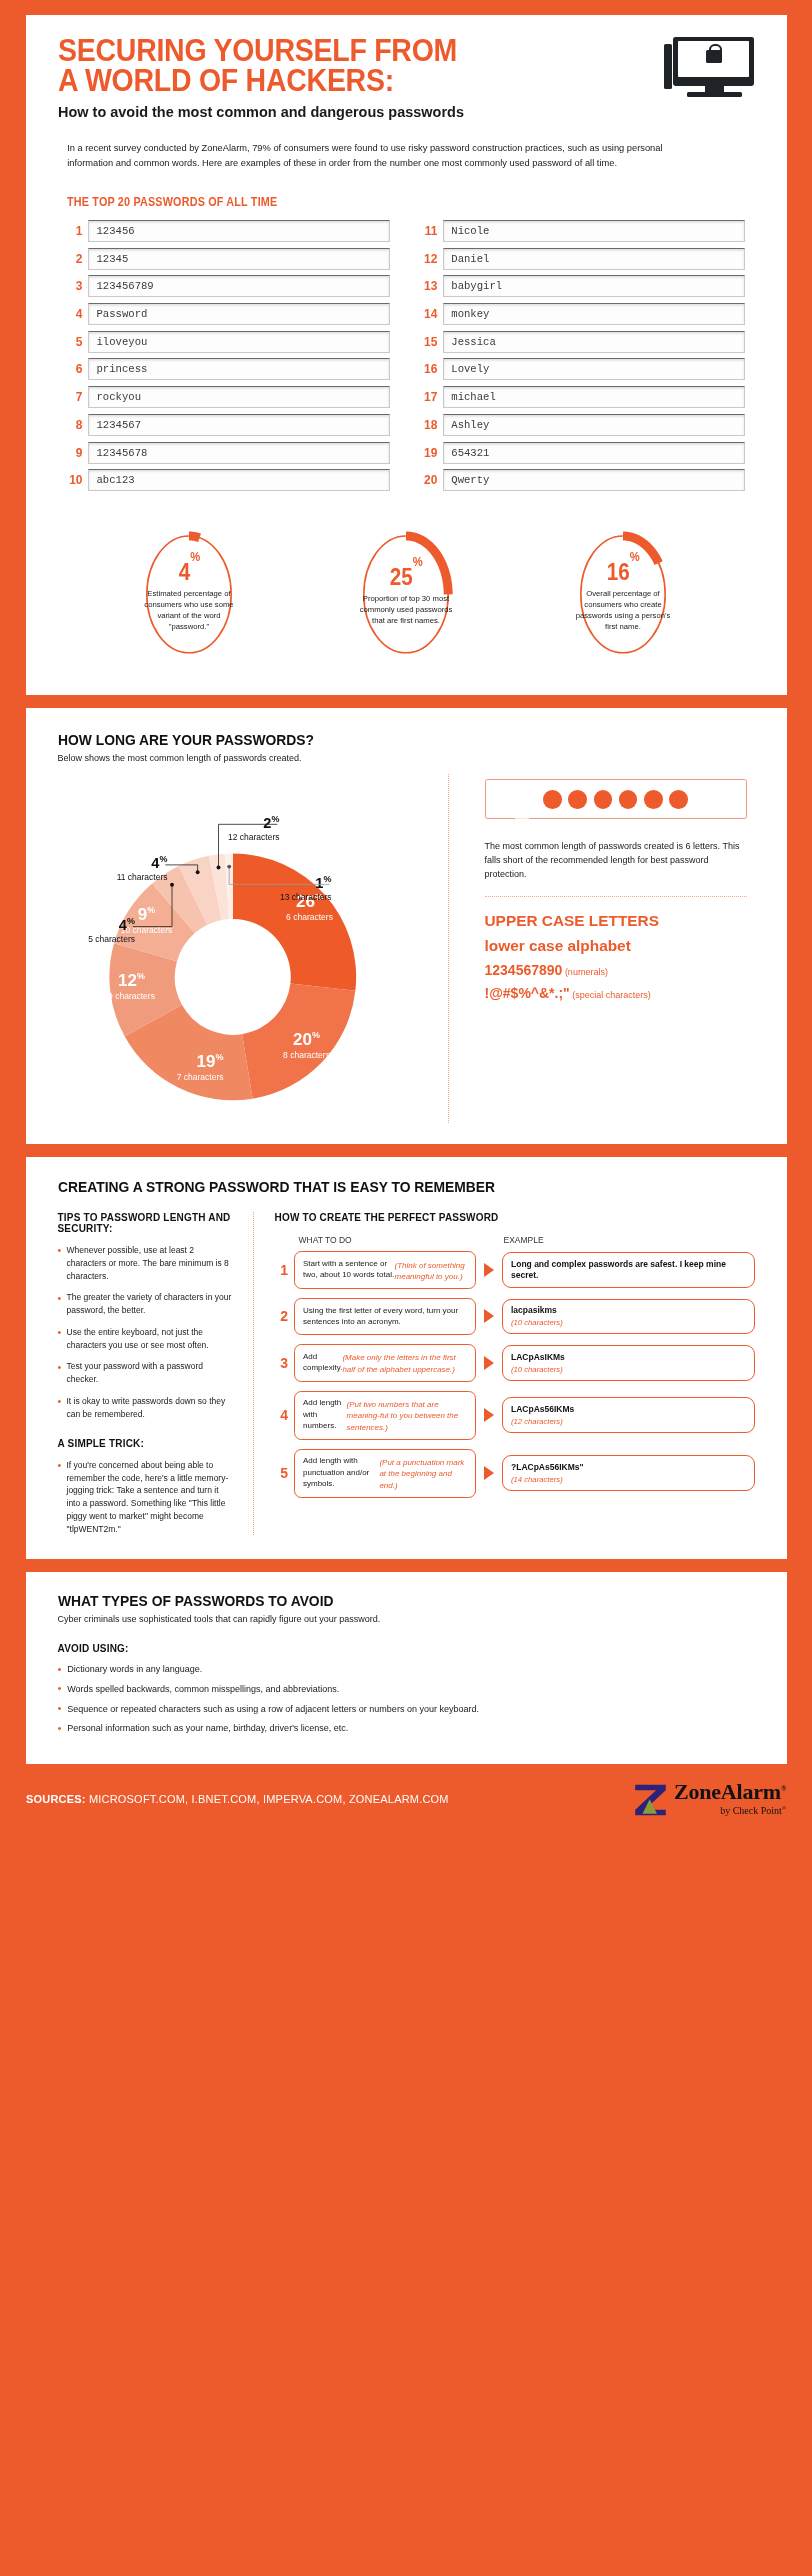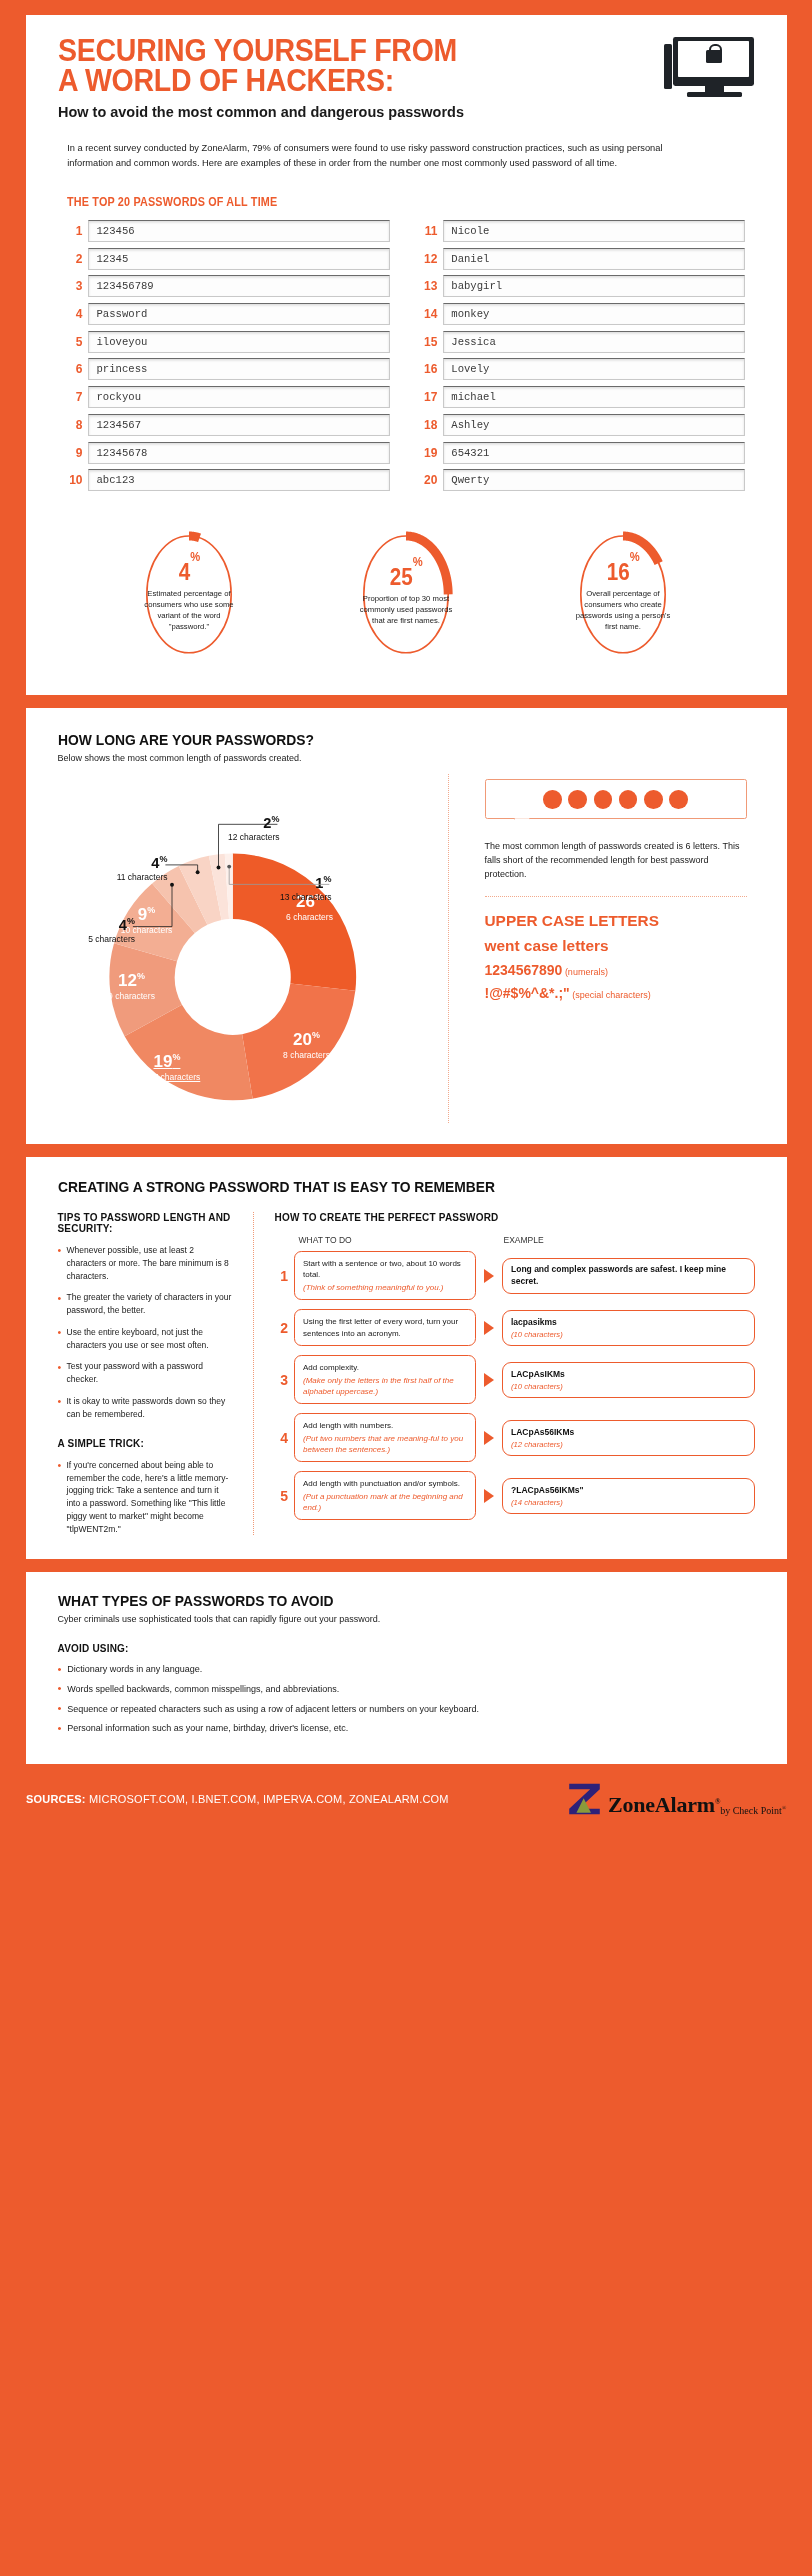--- a/index.html
+++ b/index.html
@@ -205,21 +205,21 @@
   .steps-hdr .h2c { flex: 1; padding-left: 28px; }
 
   .step { display: flex; align-items: center; margin-bottom: 9px; }
   .step-num {
     width: 19.5px; flex: none; color: #ED5B2D; font-weight: bold; font-size: 14px;
     font-family: "Liberation Sans Narrow","Liberation Sans",sans-serif; text-align: center;
   }
   .step-box {
     width: 182px; min-height: 37px; border: 1.5px solid #ED5B2D; border-radius: 7.3px;
     padding: 5.7px 8px; font-size: 8px; line-height: 1.42; color: #1a1a1a;
-    display: flex; flex-direction: column; justify-content: center;
+    display: flex; flex-direction: row; justify-content: center;
   }
   .step-box em { display: block; color: #ED5B2D; font-style: italic; margin-top: 1.6px; }
   .step-arrow {
     width: 0; height: 0; margin: 0 8px;
     border-top: 7.3px solid transparent; border-bottom: 7.3px solid transparent;
     border-left: 10.6px solid #ED5B2D; flex: none;
   }
   .ex-box {
     flex: 1; min-height: 32px; border: 1.5px solid #ED5B2D; border-radius: 9px;
     padding: 5.7px 8px; display: flex; flex-direction: column; justify-content: center;
@@ -240,21 +240,21 @@
   
   .footer {
     width: 783px; margin: 0 auto; height: 70px;
     display: flex; align-items: center; justify-content: space-between;
     padding: 0 11.4px;
   }
   .sources { font-size: 11px; color: #fff; letter-spacing: 0.2px; }
   .sources b { font-weight: bold; }
   .logo { display: flex; align-items: flex-end; gap: 4.9px; }
   .logo-z { position: relative; width: 37px; height: 34px; }
-  .logo-word { display: flex; flex-direction: row; align-items: flex-end; }
+  .logo-word { display: flex; flex-direction: column; align-items: flex-end; }
   .logo-name {
     font-family: "Liberation Serif","DejaVu Serif", serif;
     font-size: 22px; font-weight: bold; color: #111; line-height: 1;
     letter-spacing: -0.2px;
   }
   .logo-name sup { font-size: 7.3px; vertical-align: super; }
   .logo-by { font-family: "Liberation Serif", serif; font-size: 10px; color: #111; margin-top: 2.4px; }
   .logo-by sup { font-size: 5.7px; }
 </style>
 </head>
@@ -420,21 +420,21 @@
             <path d="M115.6303892280336 134.97965199571036 A152 152 0 0 1 148.41675311778425 113.35933535501994 L183.7058739653586 185.77888761685938 A71.44 71.44 0 0 0 168.2962829371758 195.94043643798386 Z" fill="#F6C3AE"></path>
             <path d="M148.41675311778425 113.35933535501994 A152 152 0 0 1 185.6481013362426 100.86091711146767 L201.204607628034 179.9046310423898 A71.44 71.44 0 0 0 183.7058739653586 185.77888761685938 Z" fill="#F9D4C5"></path>
             <path d="M185.6481013362426 100.86091711146767 A152 152 0 0 1 205.16106760708573 98.31877041186783 L210.3757017753303 178.70982209357788 A71.44 71.44 0 0 0 201.204607628034 179.9046310423898 Z" fill="#FBE3DA"></path>
             <path d="M205.16106760708573 98.31877041186783 A152 152 0 0 1 214.99999999999997 98 L215 178.56 A71.44 71.44 0 0 0 210.3757017753303 178.70982209357788 Z" fill="#FDF0EB"></path>
           </svg><div class="lbl-out" style="left: 217px; top: 119px; width: 70px; text-align: center; color: rgb(255, 255, 255);">
             <div class="lbl-pct" style="color:#fff;font-size:17px">26<sup>%</sup></div>
             <div class="lbl-chars" style="color:#fff">6 characters</div>
           </div><div class="lbl-out" style="left: 214px; top: 257px; width: 70px; text-align: center; color: rgb(255, 255, 255);">
             <div class="lbl-pct" style="color:#fff;font-size:17px">20<sup>%</sup></div>
             <div class="lbl-chars" style="color:#fff">8 characters</div>
-          </div><div class="lbl-out" style="left: 96px; top: 279px; width: 70px; text-align: left; color: rgb(255, 255, 255); text-decoration: underline;">
+          </div><div class="lbl-out" style="left: 96px; top: 279px; width: 70px; text-align: right; color: rgb(255, 255, 255);">
             <div class="lbl-pct" style="color:#fff;font-size:17px">19<sup>%</sup></div>
             <div class="lbl-chars" style="color:#fff">7 characters</div>
           </div><div class="lbl-out" style="left: 39px; top: 198px; width: 70px; text-align: center; color: rgb(255, 255, 255);">
             <div class="lbl-pct" style="color:#fff;font-size:17px">12<sup>%</sup></div>
             <div class="lbl-chars" style="color:#fff">9 characters</div>
           </div><div class="lbl-out" style="left: 54px; top: 132px; width: 70px; text-align: center; color: rgb(255, 255, 255);">
             <div class="lbl-pct" style="color:#fff;font-size:17px">9<sup>%</sup></div>
             <div class="lbl-chars" style="color:#fff">10 characters</div>
           </div><div class="lbl-out" style="left: 6.5px; top: 143px; width: 71px; text-align: right;">
             <div class="lbl-pct">4<sup>%</sup></div>
@@ -465,21 +465,21 @@
             <div class="dot"></div>
             <div class="dot"></div>
             <div class="dot"></div>
             <div class="dot"></div>
             <div class="dot"></div>
           </div>
         <p class="note">The most common length of passwords created is 6 letters. This falls short of the recommended length for best password protection.</p>
         <div class="hr-dot"></div>
         <div class="ct-list" id="ct-list">
             <div class="ct upper"><span>UPPER CASE LETTERS</span></div>
-            <div class="ct lower"><span>went case letters</span></div>
+            <div class="ct lower"><span>lower case alphabet</span></div>
             <div class="ct num"><span>1234567890</span><span class="paren"> (numerals)</span></div>
             <div class="ct spec"><span>!@#$%^&amp;*.;"</span><span class="paren"> (special characters)</span></div>
           </div>
       </div>
     </div>
   </div>
 
   <div class="panel" id="panel-strong">
     <h3 class="blk-title">CREATING A STRONG PASSWORD THAT IS EASY TO REMEMBER</h3>
 

